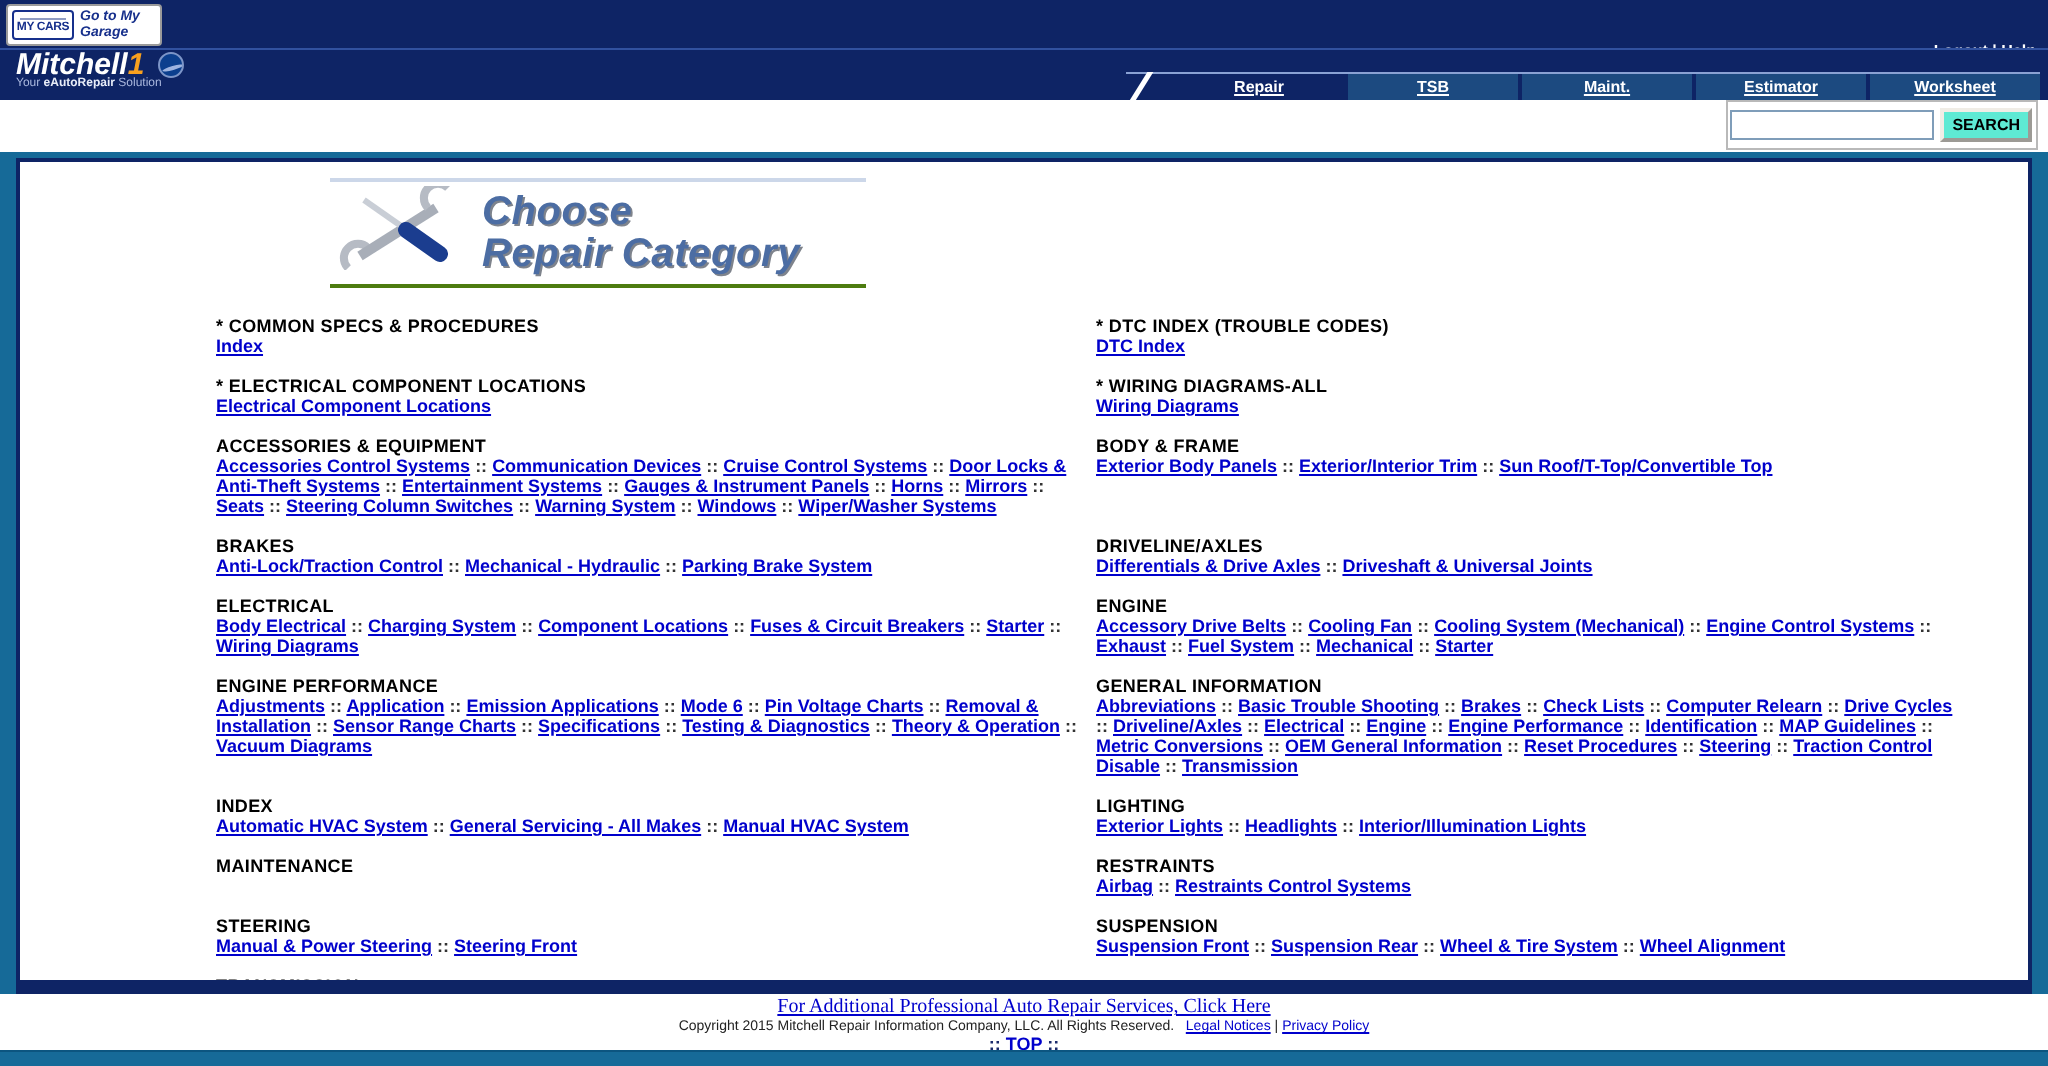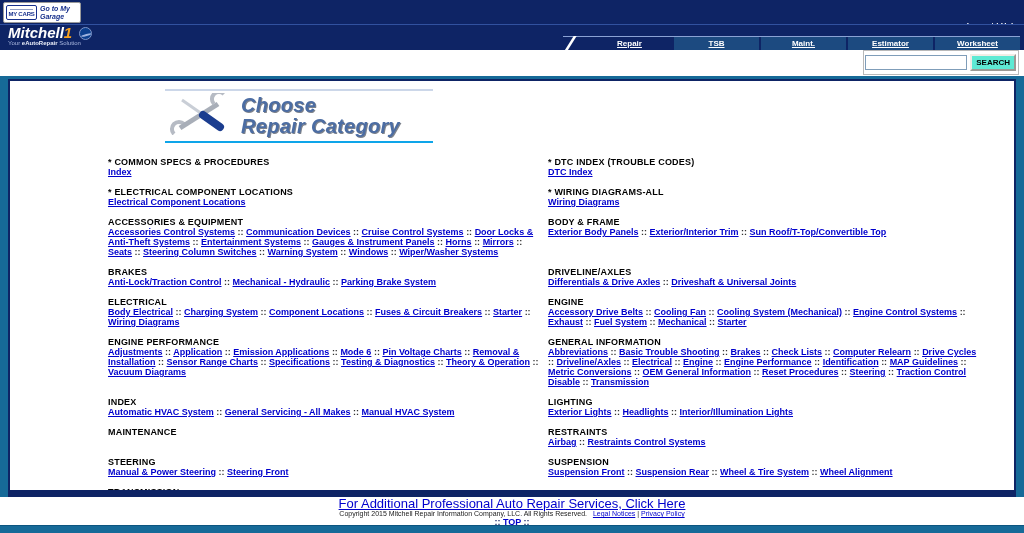--- a/index.html
+++ b/index.html
@@ -47,34 +47,34 @@
   .search-panel { position:absolute; right:5px; top:0; width:156px; height:25px; background:#fff;
     border:1px solid #b9b9b9; display:flex; align-items:center; justify-content:flex-end; gap:3px; padding:0 2px; }
   .search-input { width:102px; height:15px; border:1px solid #7f9db9; font-size:9px; padding:0 2px; }
   .search-btn { height:17px; padding:0 4px; font-size:8px; font-weight:bold; color:#000;
     background:#5eead4; border:2px outset #f0ede6; cursor:pointer; font-family:"Liberation Sans",sans-serif; }
 
   
   .main-wrap { height:421px; padding:3px 8px 0; }
   .content { height:418px; background:#fff; border:2px solid var(--navy,#0e2465); border-bottom-width:7px; overflow:hidden; }
   .title-block { margin:8px 0 0 155px; width:268px; display:flex; align-items:center; gap:12px;
-    padding:2px 0 2px 4px; border-top:2px solid #ccd7e9; border-bottom:2px solid #0ea5e9; }
+    padding:2px 0 2px 4px; border-top:2px solid #ccd7e9; border-bottom:2px solid #4d7c0f; }
   .title-text { font-size:20px; font-weight:bold; font-style:italic; color:var(--title-blue,#4c6da3);
     line-height:21px; letter-spacing:0.3px; text-shadow:1px 1px 0 #7e838c; }
 
   .cats { margin:14px 0 0 98px; display:grid; grid-template-columns:440px 440px; }
   .cat { padding-bottom:10px; padding-right:8px; }
   .cat-h { font-size:9px; font-weight:bold; color:#000; line-height:10px; letter-spacing:0.2px; }
   .cat-links { font-size:9px; font-weight:bold; line-height:10px; }
   .cat-links a { color:var(--link-blue,#0000cc); }
   .sep { color:#333; }
 
   
   .footer-white { height:28px; background:#fff; text-align:center; padding-top:2px; overflow:hidden; }
-  .f-link { font-size:13px; line-height:10px; }
+  .f-link { font-size:10px; line-height:10px;font-family:Liberation Serif, serif; }
   .f-link a { color:var(--link-blue,#0000cc); }
   .f-copy { font-size:7px; line-height:9px; color:#222; }
   .f-copy a { color:var(--link-blue,#0000cc); }
   .f-top { font-size:9px; line-height:9px; font-weight:bold; color:#1a2a6b; }
   .f-top a { color:var(--link-blue,#0000cc); }
   .bottom-strip { height:8px; background:var(--teal,#166a98); border-top:1px solid #0c5580; }
 </style>
 </head>
 <body>
 

